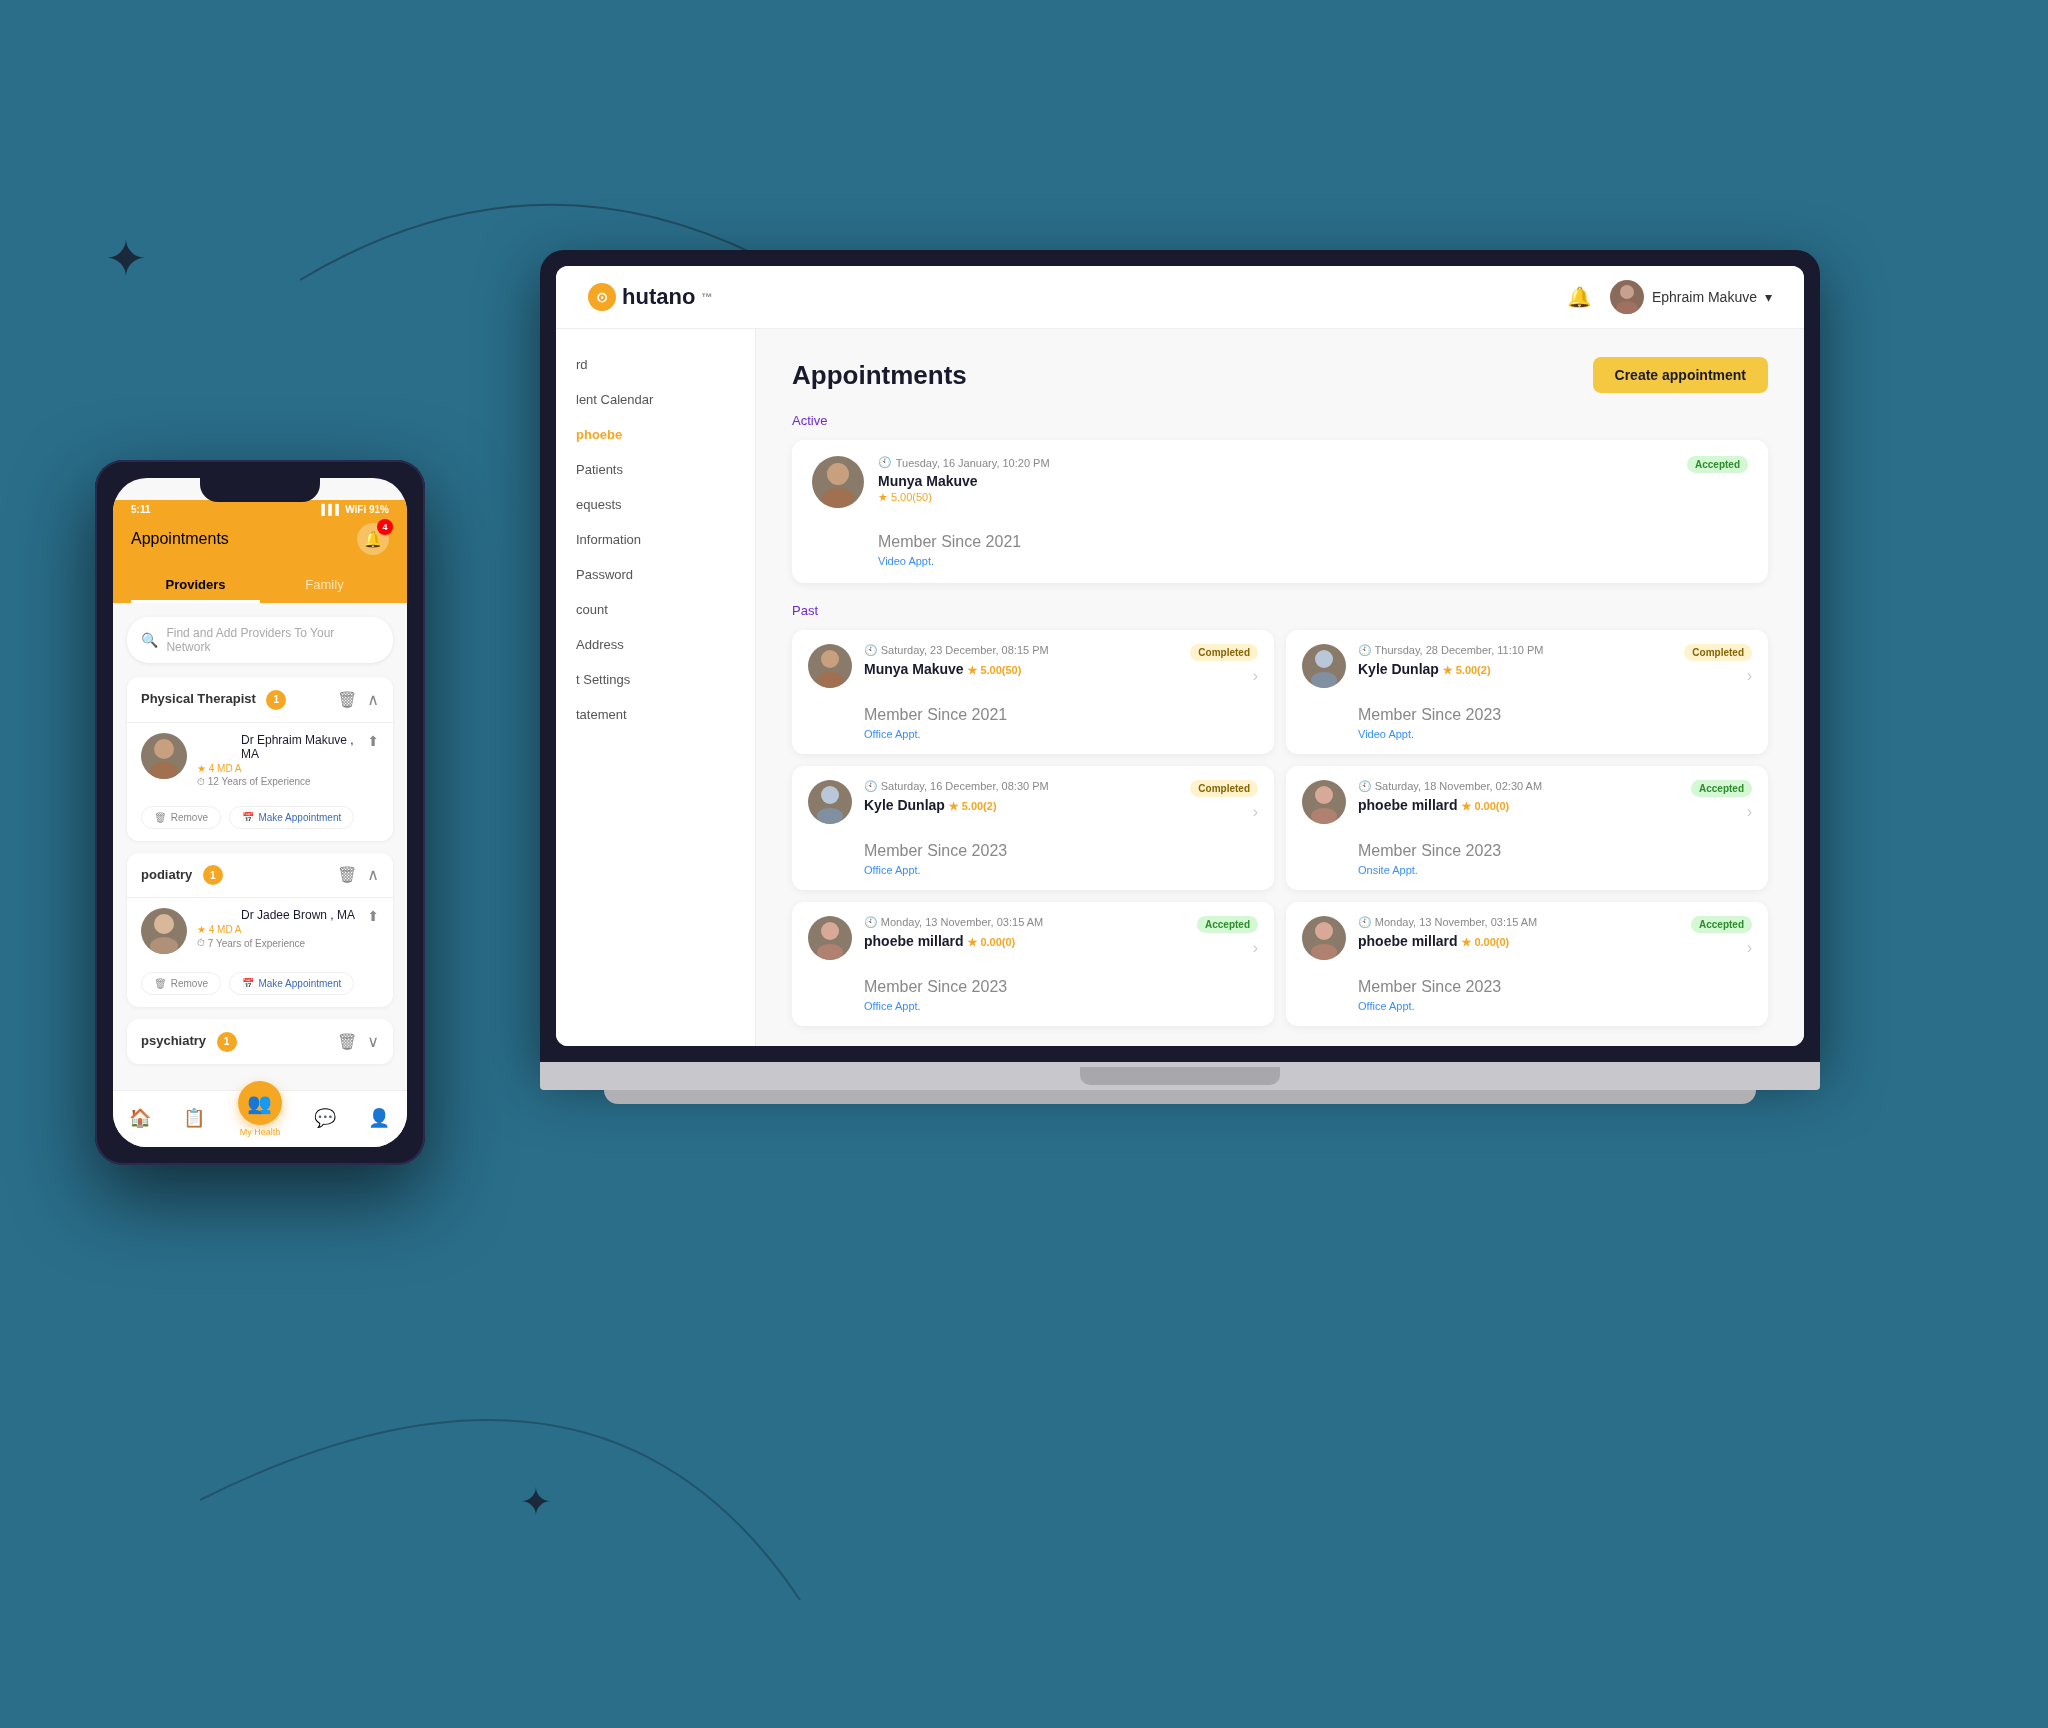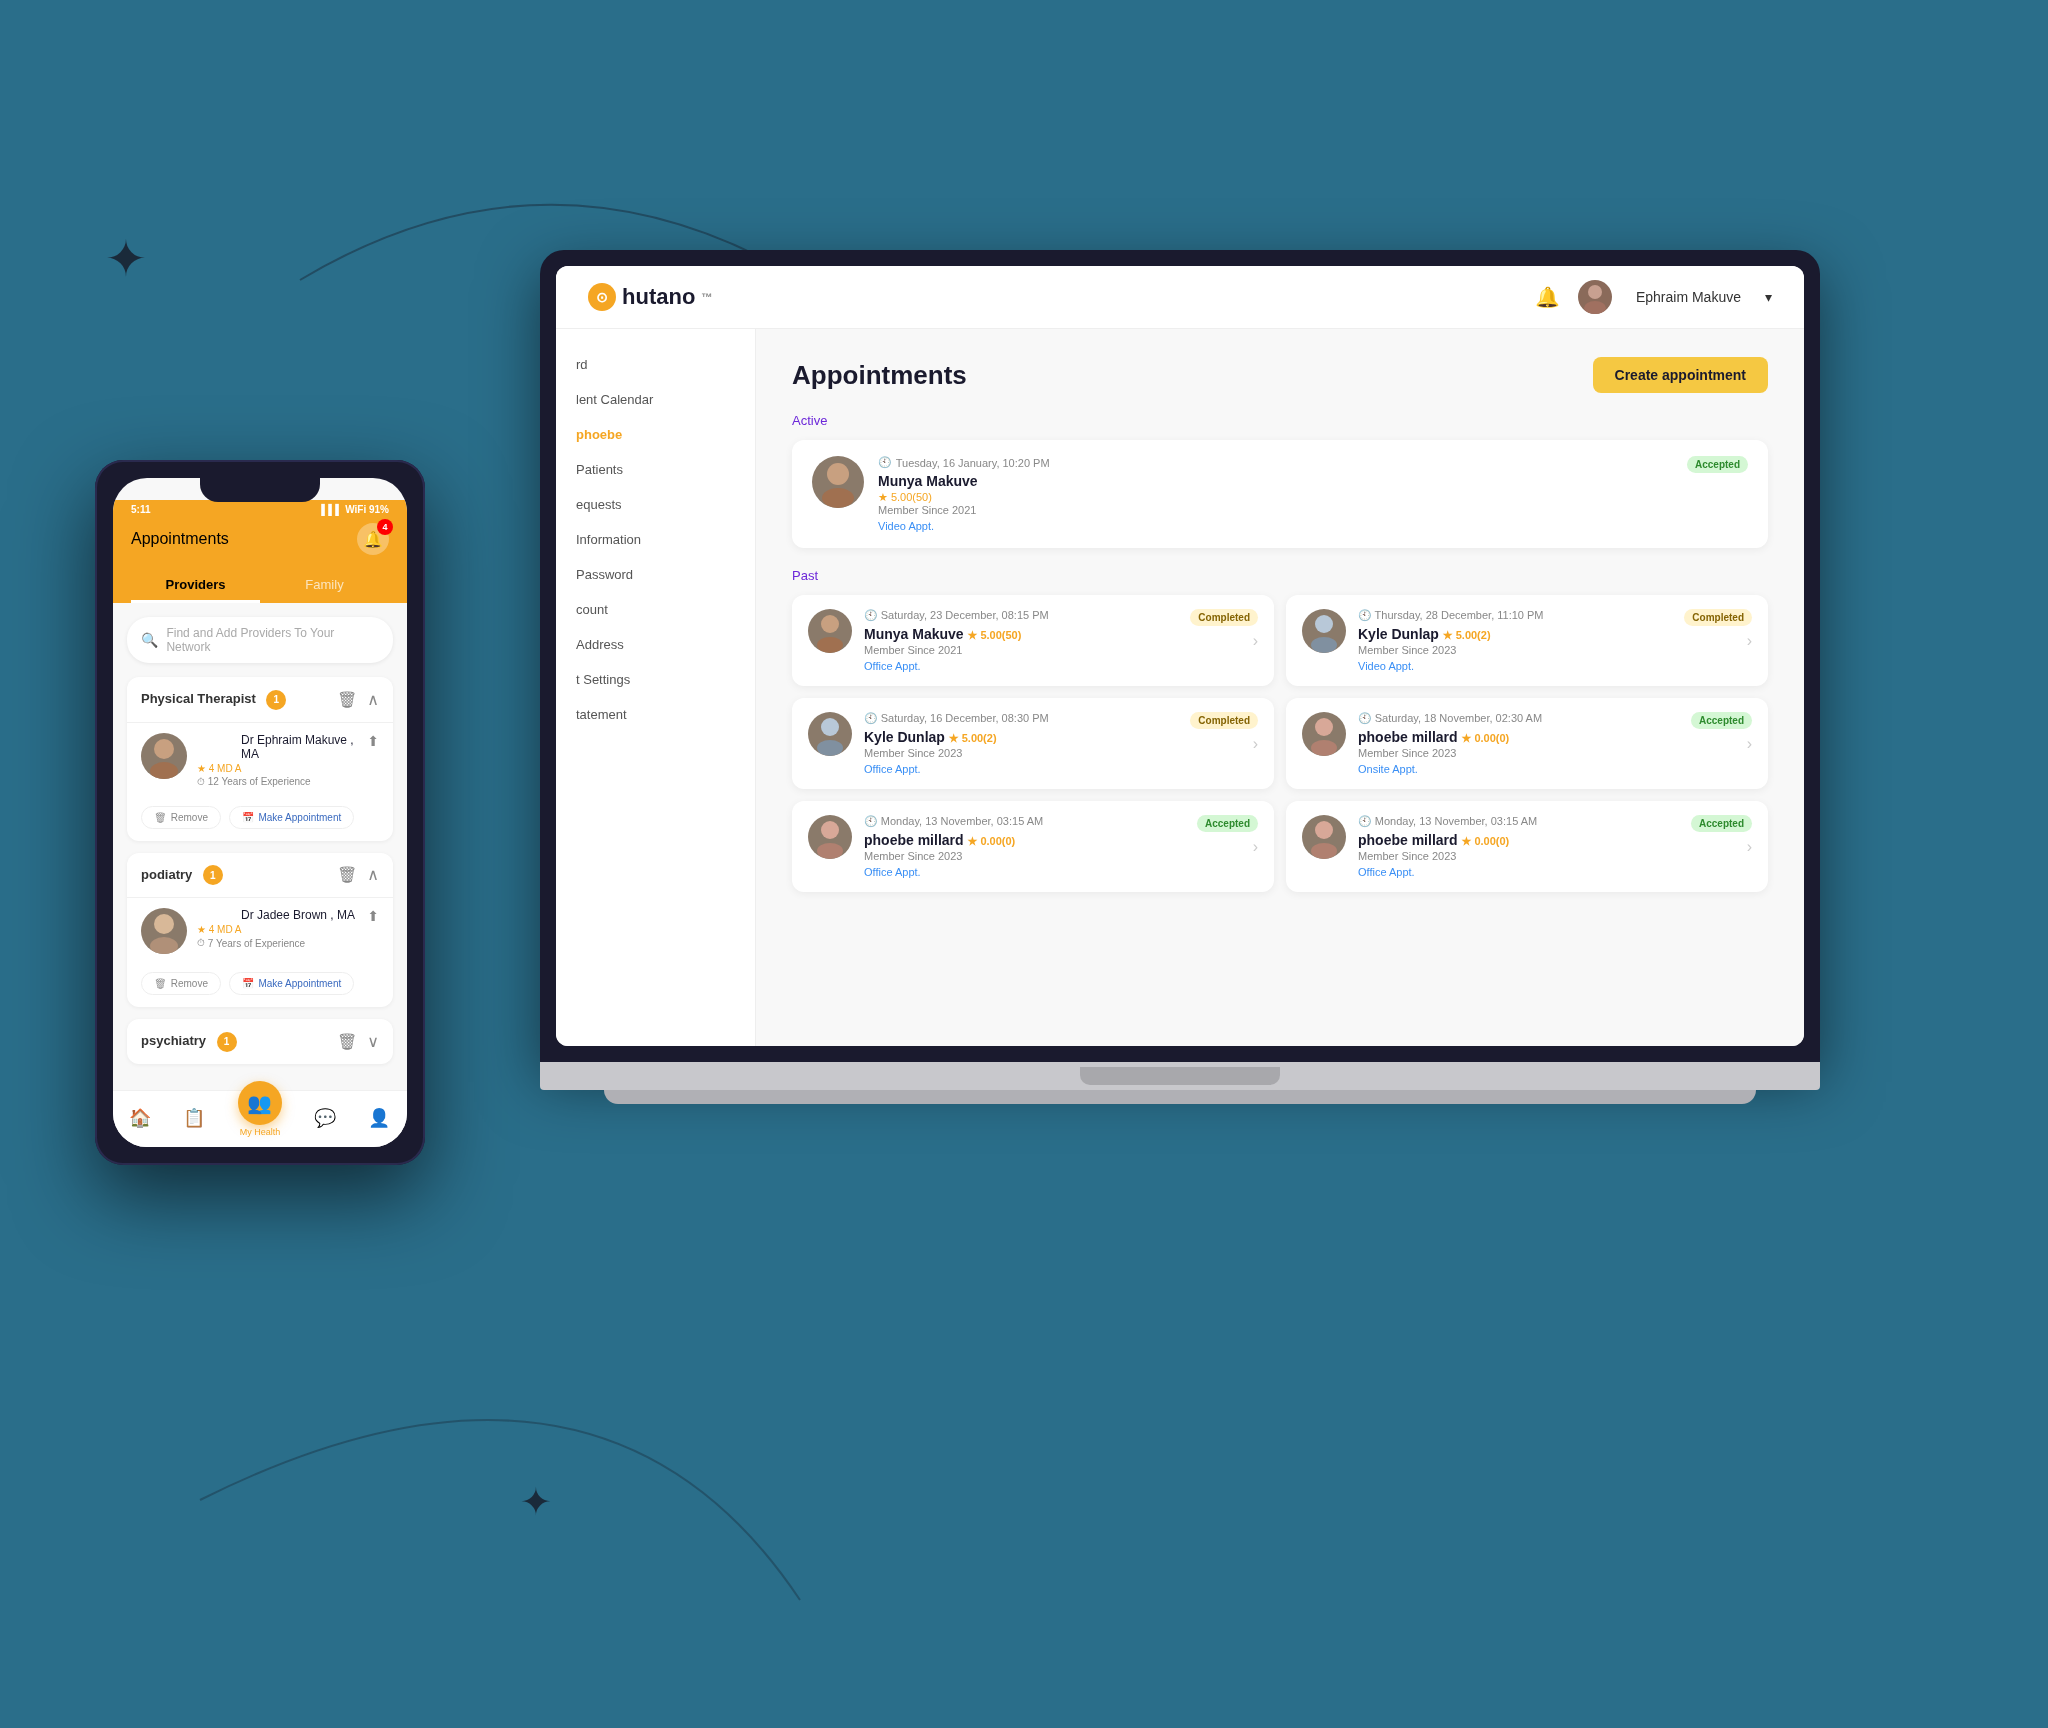--- a/index.html
+++ b/index.html
@@ -97,21 +97,21 @@
     }
 
     .nav-bell {
       font-size: 20px;
       color: #555;
     }
 
     .nav-user {
       display: flex;
       align-items: center;
-      gap: 24px;
+      gap: 8px;
       font-size: 14px;
       color: #333;
       font-weight: 500;
     }
 
     .nav-avatar {
       width: 34px;
       height: 34px;
       border-radius: 50%;
       background: #8a6a5a;
@@ -229,23 +229,24 @@
       color: #1a1a2e;
       margin-bottom: 2px;
     }
 
     .card-rating {
       color: #f5a623;
       font-size: 11px;
     }
 
     .card-member {
-      font-size: 11px;
+      font-size: 16px;
       color: #888;
       margin-bottom: 4px;
+      margin-top: 29px;
     }
 
     .card-type {
       font-size: 11px;
       color: #3a8ff5;
       font-weight: 500;
     }
 
     .badge-accepted {
       background: #d4f7d4;

